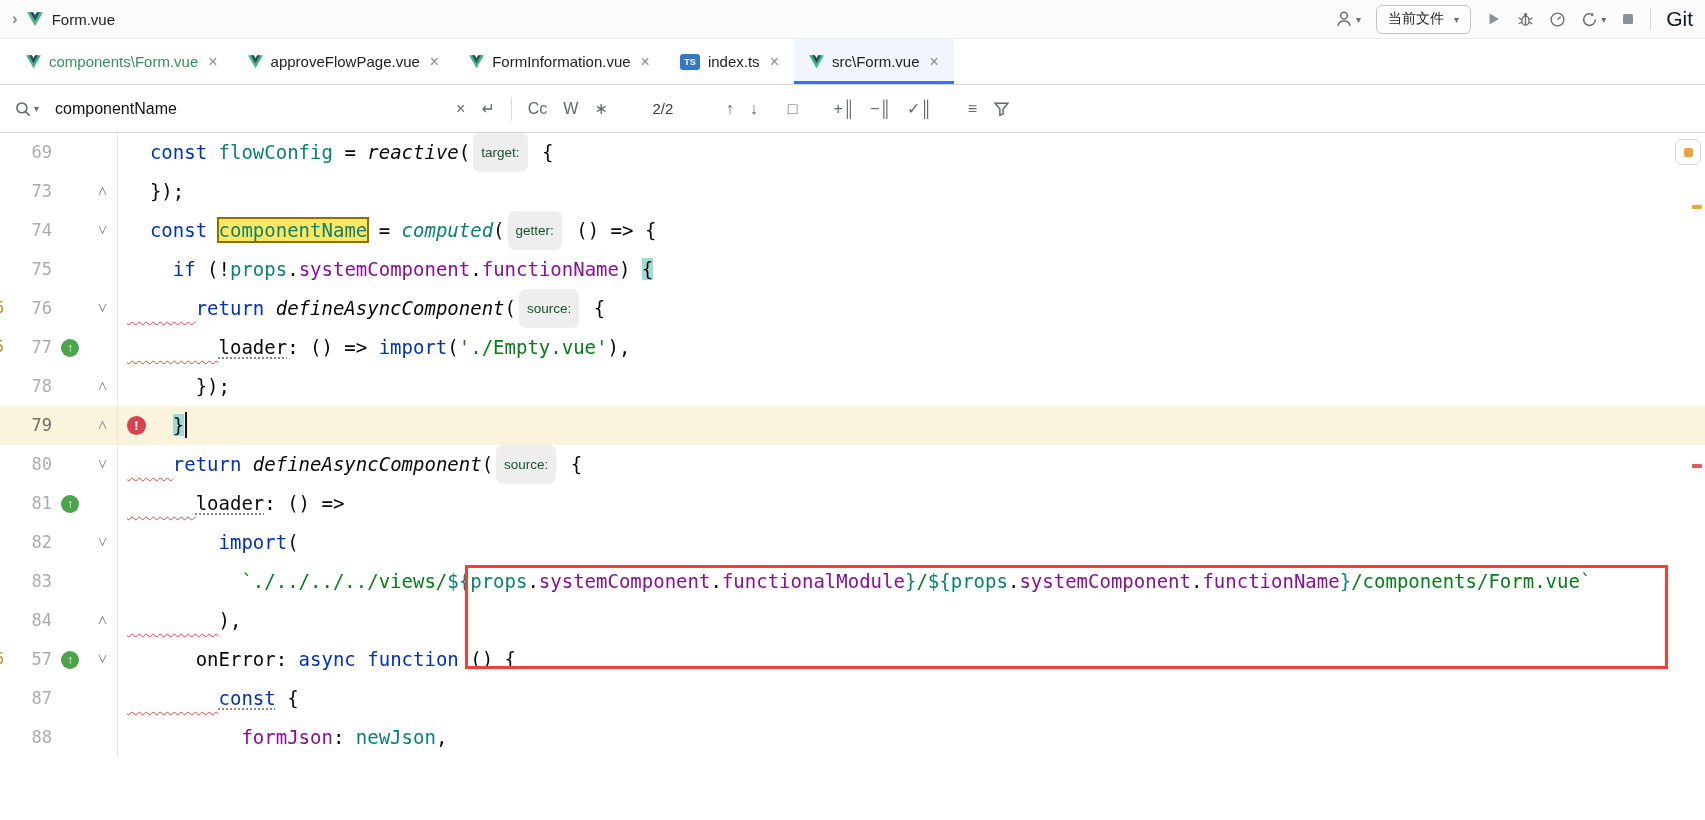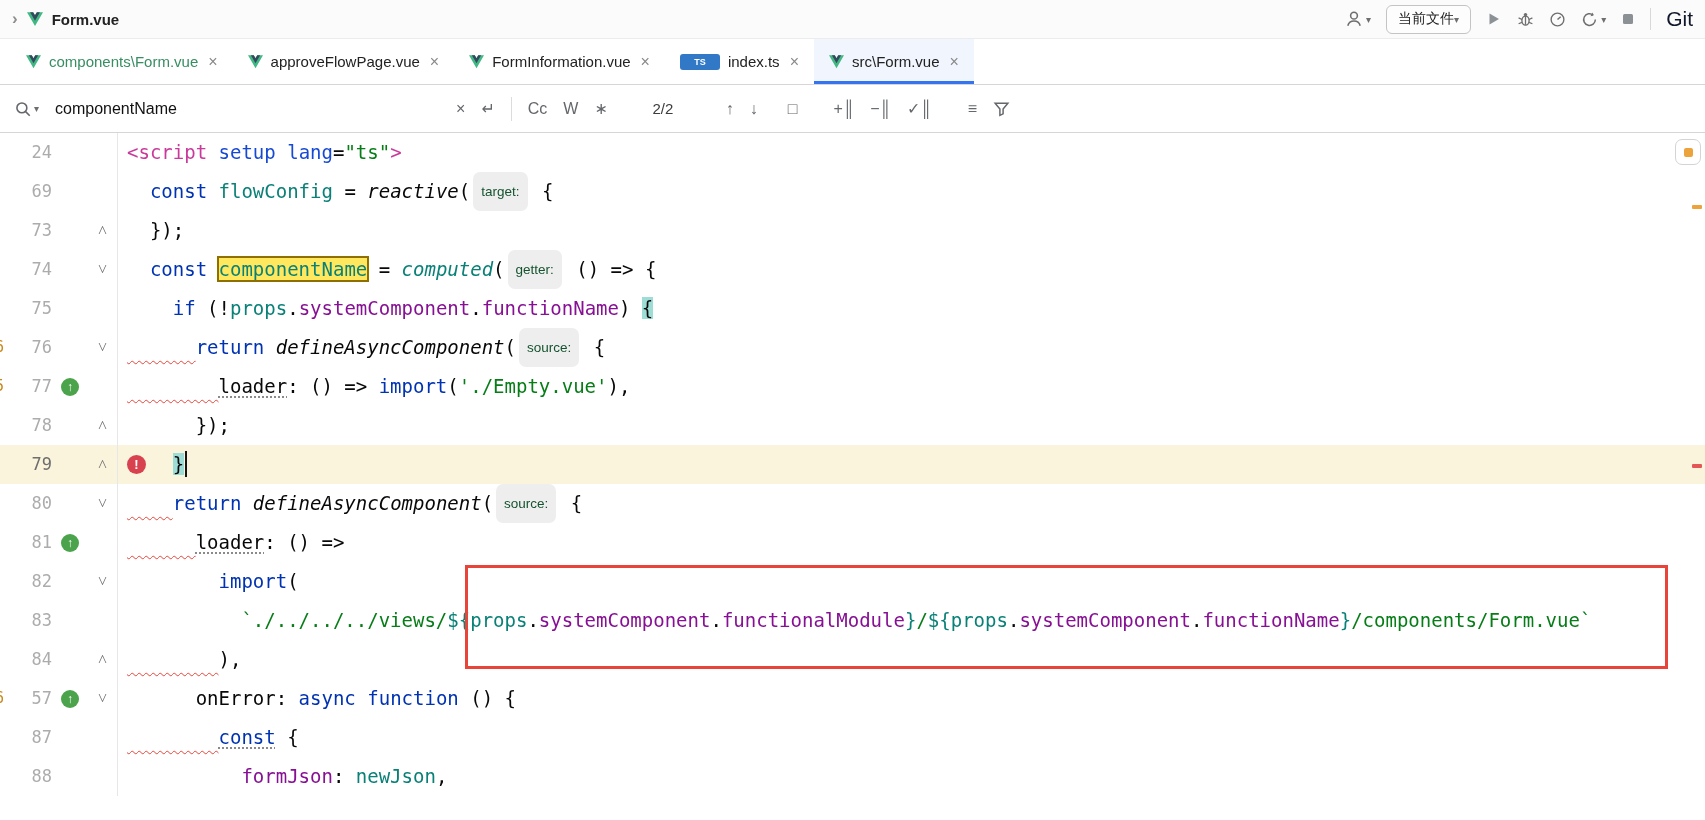--- a/index.html
+++ b/index.html
@@ -3,35 +3,35 @@
 <meta charset="utf-8">
 <style>
   *{margin:0;padding:0;box-sizing:border-box}
   html,body{width:1705px;height:820px;overflow:hidden}
   body{font-family:"Liberation Sans",sans-serif;background:#fff;color:#1f1f1f;position:relative}
 
   
   .titlebar{height:39px;display:flex;align-items:center;gap:9px;padding:0 12px;background:#FBFBFB;border-bottom:1px solid #ECECEC;overflow:hidden}
   .win-chev{color:#8E8E8E;font-size:17px;font-weight:700}
   .tb-vue{display:inline-flex}
-  .tb-title{font-size:15px;font-weight:700;color:#222}
+  .tb-title{font-size:15px;font-weight:400;color:#222}
   .tb-right{margin-left:auto;display:flex;align-items:center;gap:15px;flex:none}
   .tb-icon{display:inline-flex;align-items:center;gap:3px;color:#6E6E6E;font-size:17px}
   .mini-chev{font-size:10px;color:#6E6E6E}
-  .run-config{display:flex;align-items:center;height:29px;padding:0 11px;border:1px solid #C4C4C4;border-radius:6px;background:#FDFDFD;font-size:14px;color:#222;font-family:inherit}
+  .run-config{display:flex;align-items:center;gap:10px;height:29px;padding:0 11px;border:1px solid #C4C4C4;border-radius:6px;background:#FDFDFD;font-size:14px;color:#222;font-family:inherit}
   .vsep{width:1px;height:22px;background:#D8D8D8}
   .git-label{font-size:21px;color:#0f172a;white-space:nowrap}
 
   
   .tabbar{height:46px;display:flex;align-items:stretch;padding-left:11px;background:#FFFFFF;border-bottom:1px solid #D6D6D6}
   .tab{display:flex;align-items:center;gap:8px;padding:0 15px;font-size:15px;color:#222;position:relative;white-space:nowrap}
   .tab.active{background:#F1F5FD;box-shadow:inset 0 -3px 0 #3574F0}
   .tab-close{color:#898989;font-size:16px;margin-left:2px}
   .tab-ficon{display:inline-flex}
-  .ts-icon{width:40px;height:16px;border-radius:3px;background:#3178C6;color:#fff;font-size:9px;font-weight:700;display:inline-flex;align-items:center;justify-content:center;flex:none}
+  .ts-icon{width:20px;height:16px;border-radius:3px;background:#3178C6;color:#fff;font-size:9px;font-weight:700;display:inline-flex;align-items:center;justify-content:center;flex:none}
 
   
   .searchbar{height:48px;display:flex;align-items:center;gap:16px;padding:0 14px;background:#fff;border-bottom:1px solid #D6D6D6;font-size:15px;color:#5A5A5A}
   .sb-mag{display:inline-flex;align-items:center;gap:2px}
   .search-query{width:385px;font-size:16px;color:#111;white-space:nowrap;overflow:hidden}
   .sb-icon{color:#64676B;font-size:16px;display:inline-flex;align-items:center;white-space:nowrap}
   .sb-count{color:#3c3c3c;min-width:34px;text-align:center;margin-left:22px;font-size:15px}
   .ml30{margin-left:30px}.ml14{margin-left:14px}.ml20{margin-left:20px}
   .sb-sep{width:1px;height:24px;background:#DCDCDC}
 
@@ -201,26 +201,20 @@
   <span class="sb-icon">
     <svg width="17" height="17" viewBox="0 0 16 16">
         <path d="M2 3h12L9.5 8.5V13l-3 1.5V8.5Z" fill="none" stroke="#64676B" stroke-width="1.4"></path>
       </svg>
   </span>
 </div>
 
 <div class="editor">
   <div>
       <div class="row">
-        <span class="lnum">24</span>
-        <span class="ilane"></span>
-        <span class="flane"></span>
-        <span class="lcode"><span class="tk-tag">&lt;script</span><span class="tk-p"> </span><span class="tk-attr">setup</span><span class="tk-p"> </span><span class="tk-attr">lang</span><span class="tk-p">=</span><span class="tk-s">"ts"</span><span class="tk-tag">&gt;</span></span>
-      </div>
-      <div class="row">
         <span class="lnum">69</span>
         <span class="ilane"></span>
         <span class="flane"></span>
         <span class="lcode"><span>  </span><span class="tk-k">const</span><span class="tk-p"> </span><span class="tk-v">flowConfig</span><span class="tk-p"> = </span><span class="tk-p i">reactive</span><span class="tk-p">(</span><span class="inlay">target:</span><span class="tk-p"> {</span></span>
       </div>
       <div class="row">
         <span class="lnum">73</span>
         <span class="ilane"></span>
         <span class="flane">˄</span>
         <span class="lcode"><span>  </span><span class="tk-p">});</span></span>

